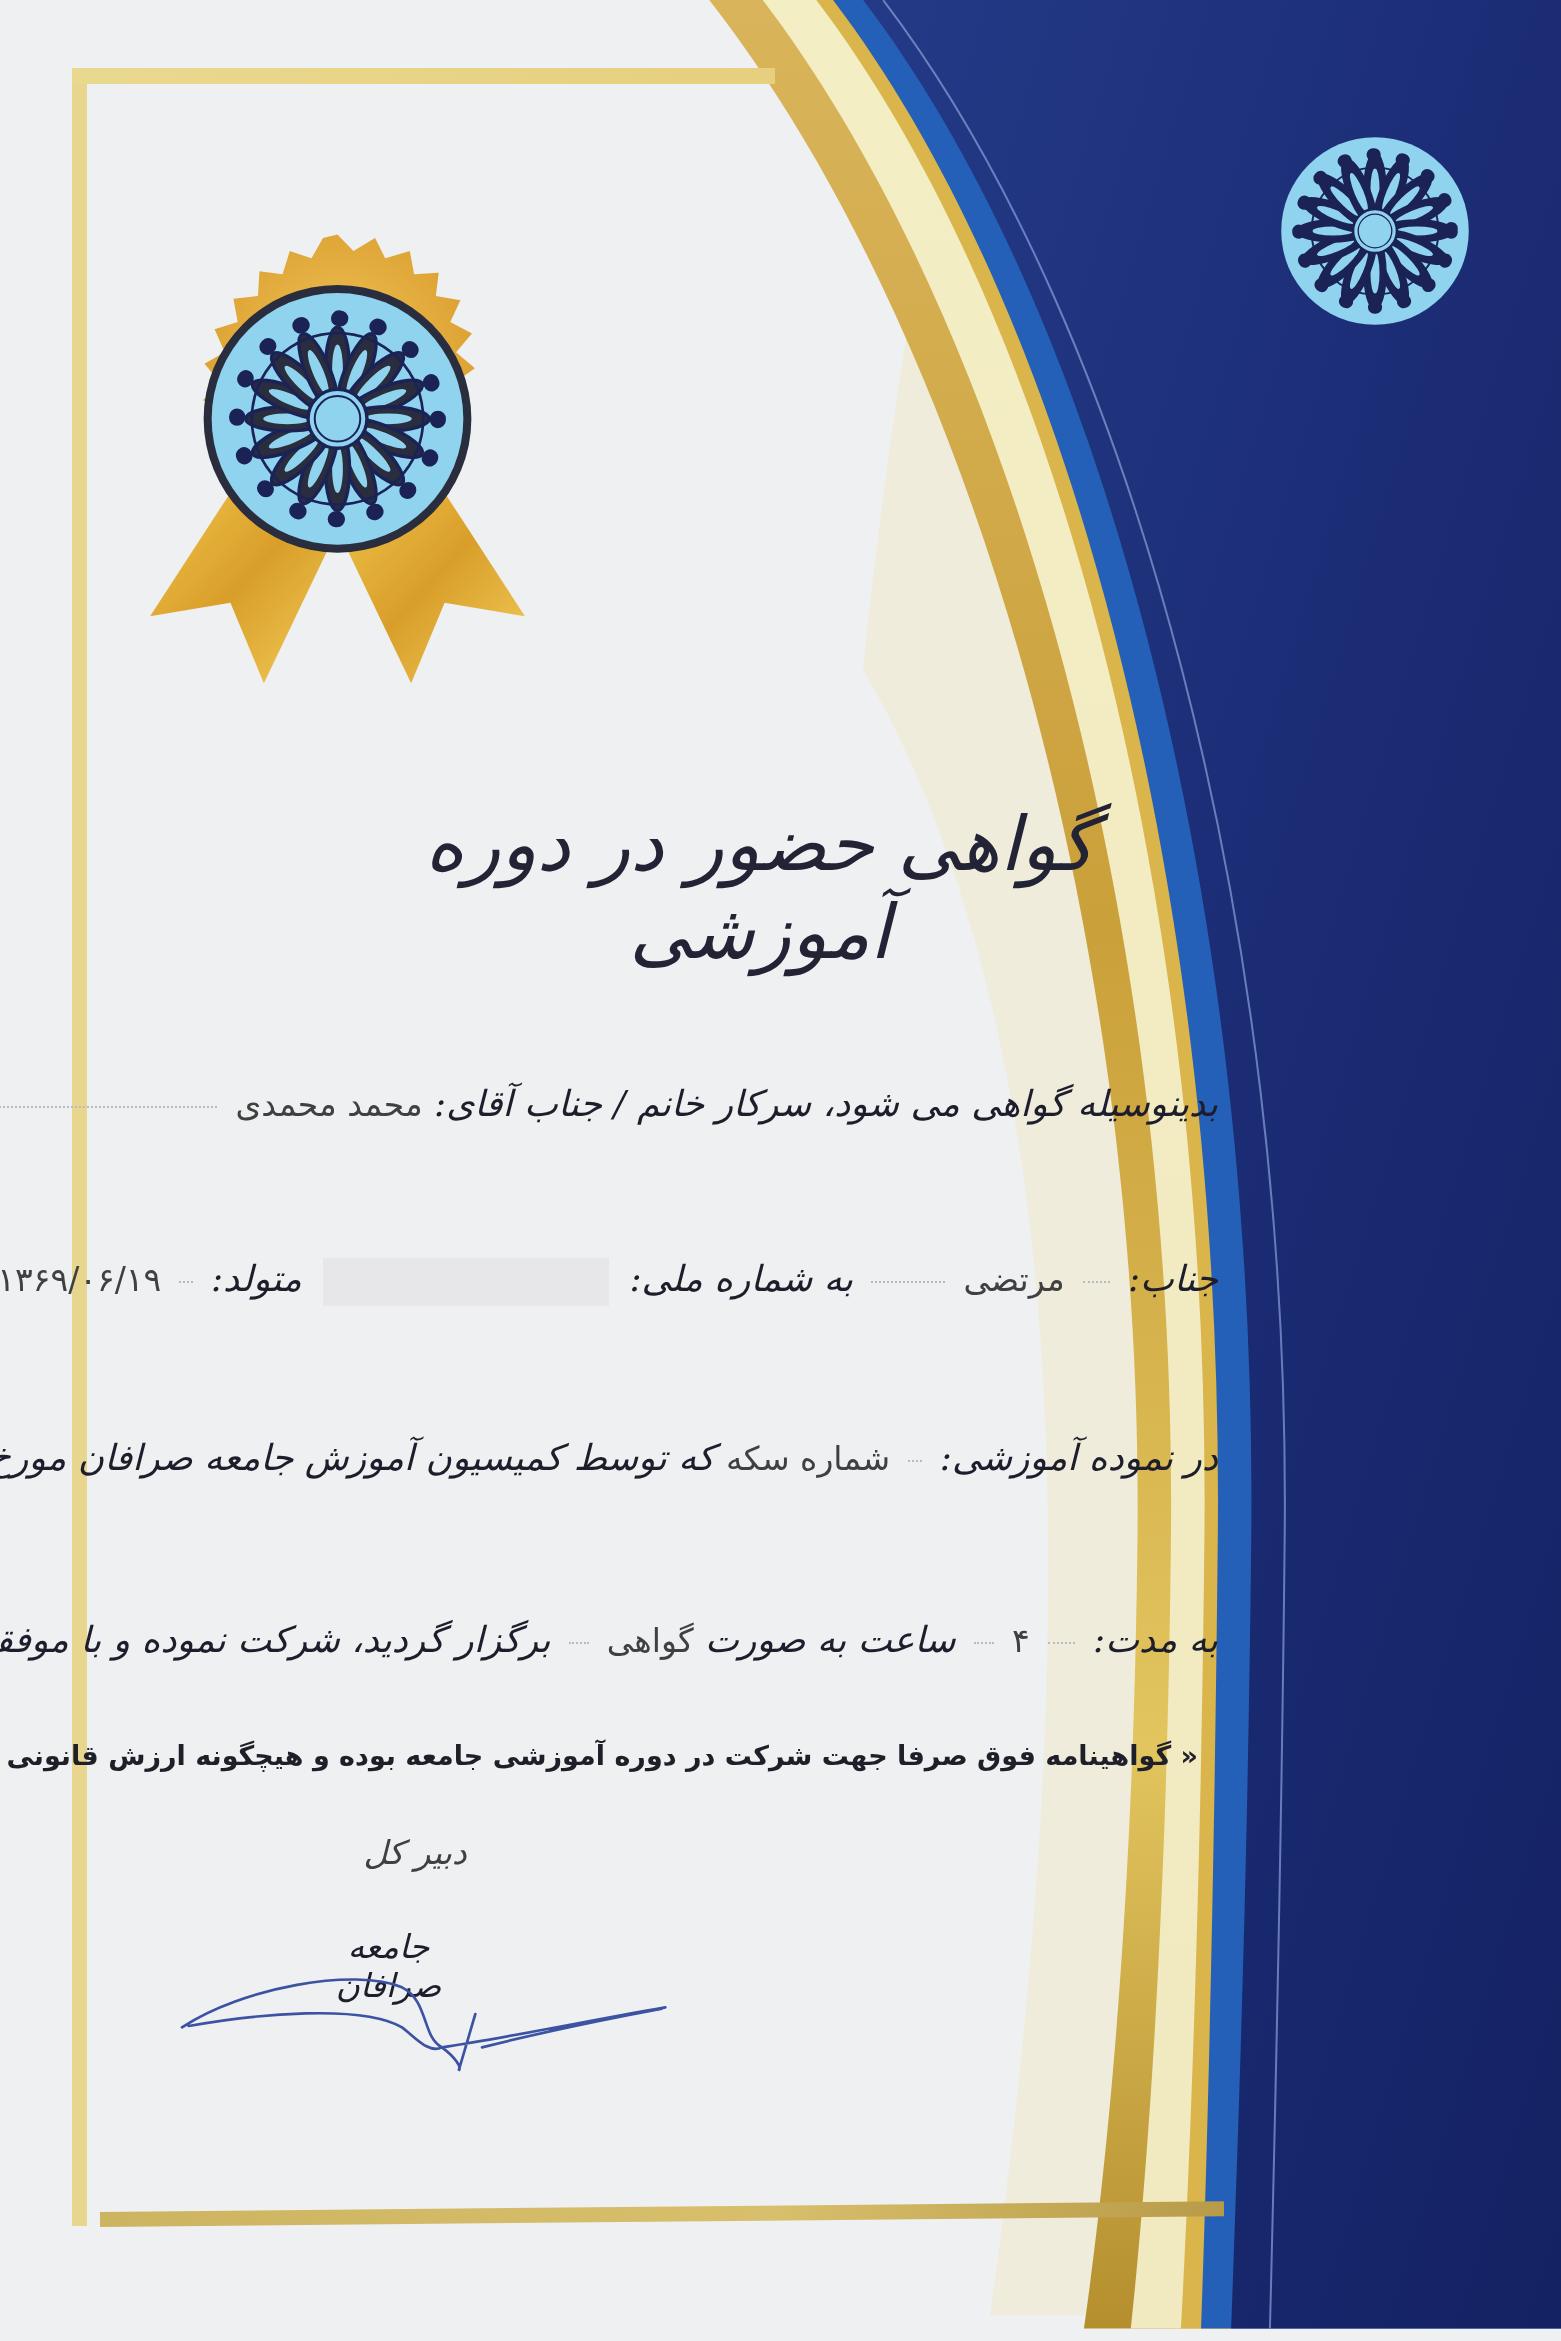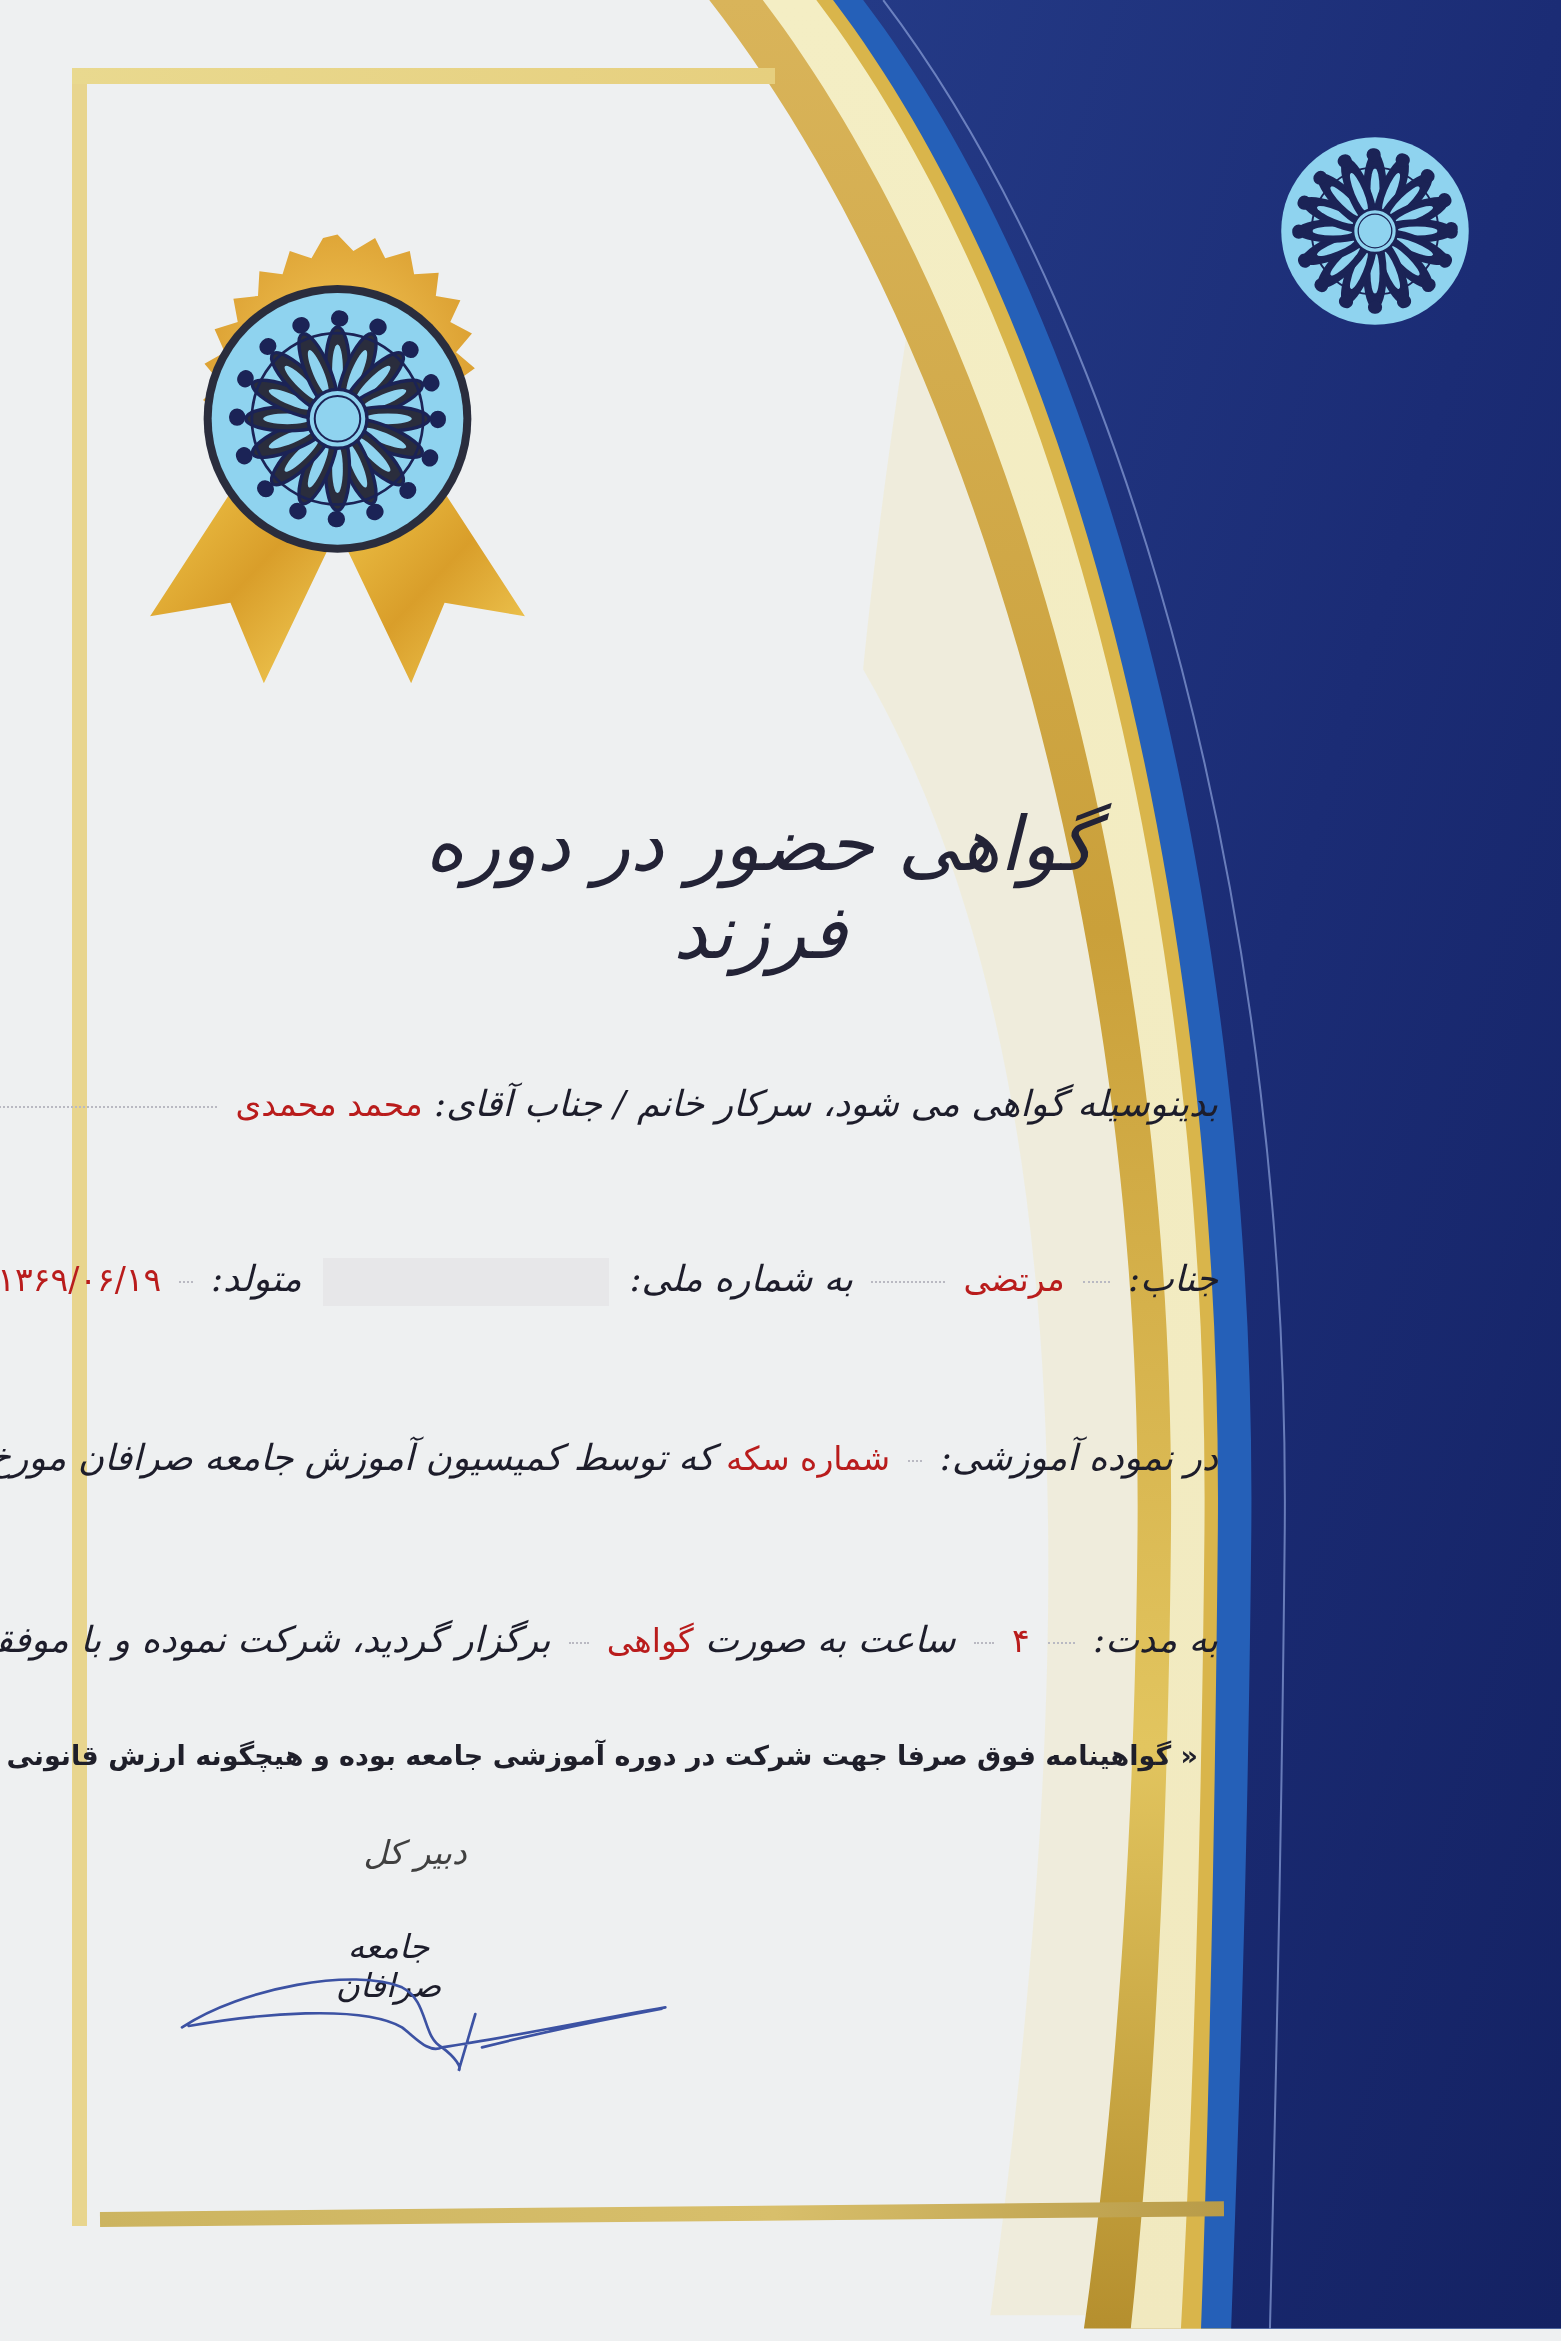--- a/index.html
+++ b/index.html
@@ -17,21 +17,21 @@
     .logo-circle { width: 194px; height: 194px; margin: 0 auto; }
     .logo-text { color: #ffffff; font-family: "DejaVu Sans", sans-serif; font-weight: bold; font-size: 62px; line-height: 75px; direction: rtl; margin-top: 20px; letter-spacing: 4px; }
 
     .medal { position: absolute; left: 130px; top: 228px; width: 415px; height: 482px; }
 
     .title { position: absolute; left: 375px; top: 800px; width: 770px; text-align: center; direction: rtl;
       font-family: "DejaVu Serif", serif; font-style: italic; font-size: 75px; color: #232336; }
 
     .line { position: absolute; direction: rtl; font-family: "DejaVu Serif", serif; font-style: italic; color: #1d1d2b; font-size: 36px; white-space: nowrap; }
     .dots { display: inline-block; border-bottom: 2px dotted #b9b9c2; height: 0; vertical-align: middle; margin: 0 6.7px; }
-    .val { font-style: normal; font-family: "DejaVu Sans", sans-serif; font-size: 33px; color: #b91c1c; }
+    .val { font-style: normal; font-family: "DejaVu Sans", sans-serif; font-size: 33px; color: #404040; }
     .redacted { display: inline-block; width: 286px; height: 48px; background: #e7e7e9; vertical-align: middle; margin: 0 9.4px; }
 
     .disclaimer { position: absolute; left: 114px; top: 1740px; width: 1084px; text-align: right; direction: rtl;
       font-family: "DejaVu Sans", sans-serif; font-weight: bold; font-size: 27px; color: #1f1f2a; white-space: nowrap; }
 
     .signer-title { position: absolute; left: 348px; top: 1833px; width: 134px; text-align: center; direction: rtl; font-style: italic; font-size: 33px; color: #404040; }
     .signer-org   { position: absolute; left: 308px; top: 1927px; width: 161px; text-align: center; direction: rtl; font-style: italic; font-size: 33px; color: #1d1d2b; }
     .signature { position: absolute; left: 161px; top: 1974px; width: 522px; height: 100px; }
   </style>
 </head>
@@ -147,21 +147,21 @@
       <use href="#medalPetal" transform="rotate(315)"></use>
       <use href="#medalPetal" transform="rotate(337.5)"></use>
       <circle r="150" stroke-dasharray="2 57" stroke-width="24" stroke-linecap="round"></circle>
       <circle r="128" stroke-width="4"></circle>
     </g>
     <circle r="44" fill="#8fd3ef" stroke="#1b2356" stroke-width="5"></circle>
     <circle r="34" fill="#8fd3ef" stroke="#1b2356" stroke-width="3"></circle>
   </g>
 </svg>
 
-<div class="title">گواهی حضور در دوره فرزند</div>
+<div class="title">گواهی حضور در دوره آموزشی</div>
 
 <div class="line" style="right:343px; top:1083px; width:883px;">
   <span>بدینوسیله گواهی می شود، سرکار خانم / جناب آقای:</span>
   <span class="val">محمد محمدی</span>
   <span class="dots" style="width:254px;"></span>
 </div>
 
 <div class="line" style="right:343px; top:1258px; width:1124px;">
   <span>جناب:</span>
   <span class="dots" style="width:27px;"></span>

